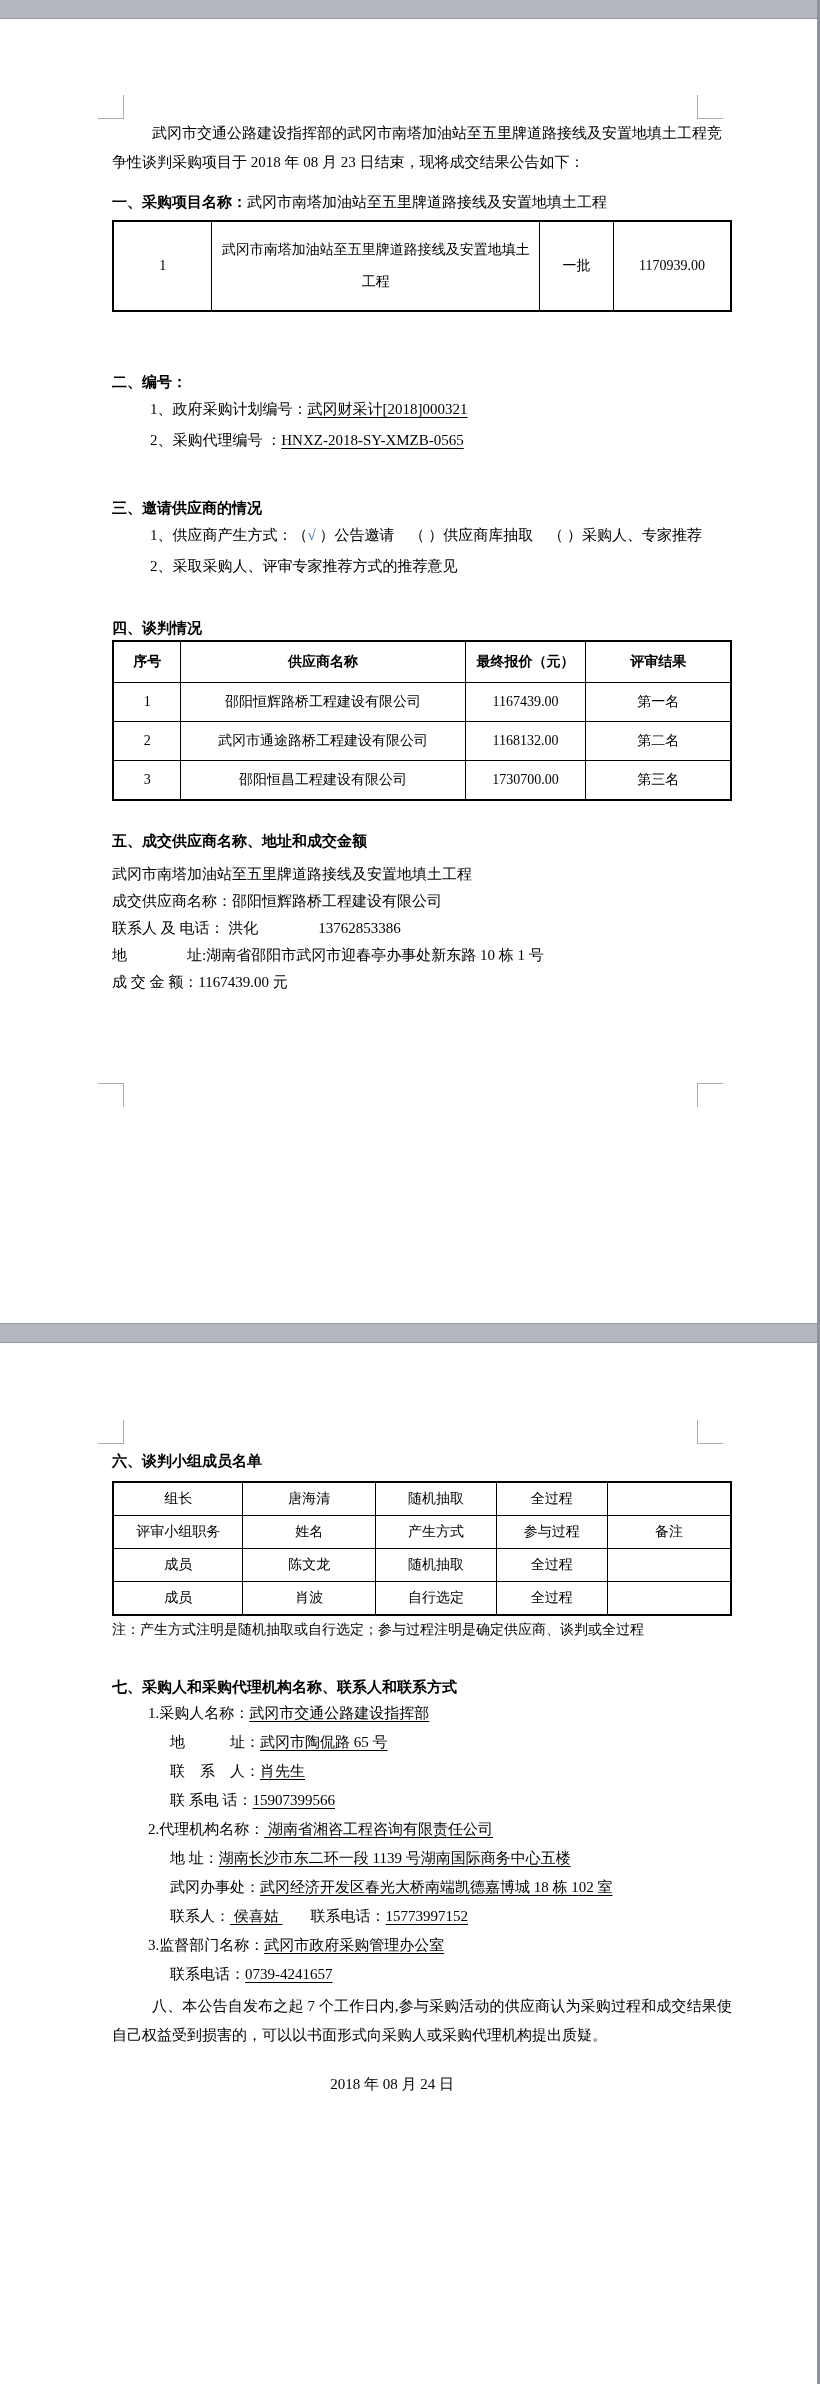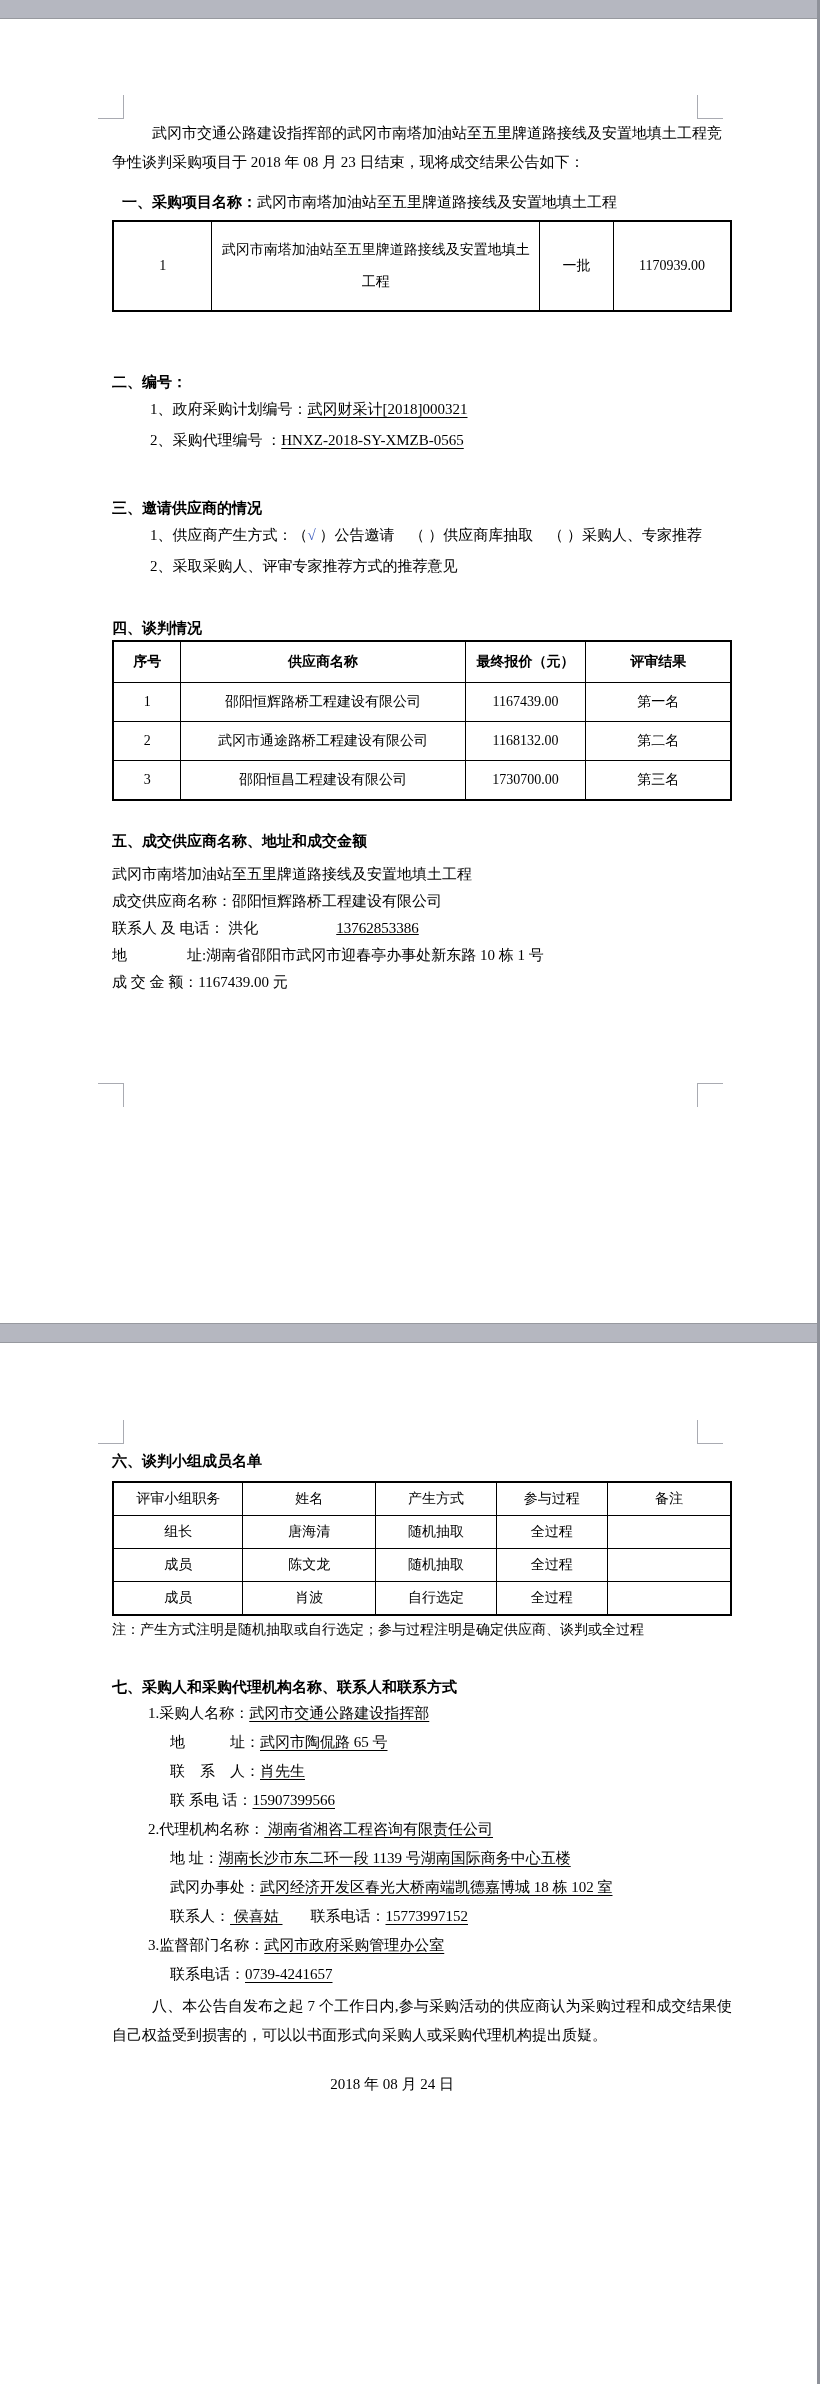--- a/index.html
+++ b/index.html
@@ -19,38 +19,38 @@
   .m-bl{left:98px;border-right-width:1px;border-top-width:1px;}
   .m-br{left:697px;border-left-width:1px;border-top-width:1px;}
   .p1-top{top:76px;} .p1-bot{top:1064px;}
   .p2-top{top:77px;} .p2-bot{top:1062px;}
   .content{padding:100px 88px 0 112px;font-size:15px;}
   .page2 .content{padding-top:106px;}
   p{margin:0;}
   .intro{text-indent:40px;line-height:29px;margin-bottom:10px;}
   .b{font-weight:bold;}
   .u{text-decoration:underline;text-underline-offset:3px;}
-  .h1line{margin:16px 10px 8px;}
+  .h1line{margin:16px 0 8px;}
   .sec-title{font-weight:bold;line-height:24px;}
   .item{padding-left:38px;line-height:31px;}
   .check{color:#4060c0;}
   table{width:620px;border-collapse:collapse;table-layout:fixed;border:2px solid #000;
         text-align:center;font-size:14px;}
   th,td{border:1px solid #000;padding:4px;overflow:hidden;}
   .t1 th{font-weight:bold;padding:16px 4px;}
   .t1 td{padding:12px 6px;line-height:32px;}
   .t2{}
   .t2 th{font-weight:bold;padding:11px 4px;}
   .t2 td{padding:10px 4px;}
   .t3{margin-top:8px;}
   .t3 th{font-weight:normal;padding:7px 4px;}
   .t3 td{padding:7px 4px;}
   .mt60{margin-top:58px;} .mt40{margin-top:40px;} .mt36{margin-top:34px;} .mt30{margin-top:28px;}
   .five-line{line-height:27px;}
-  .gapval{margin-left:78px;text-decoration:underline;}
+  .gapval{margin-left:60px;}
   .note{font-size:14px;line-height:22px;margin-top:3px;}
   .s7line{line-height:29px;padding-left:36px;}
   .s7sub{padding-left:58px;}
   .para8{text-indent:40px;line-height:29px;margin-top:3px;text-align:justify;}
   .dateline{text-align:center;padding-right:60px;line-height:29px;margin-top:20px;font-family:Liberation Serif, serif;}
 </style>
 </head>
 <body>
 
 <div class="canvas">
@@ -150,32 +150,32 @@
       <table class="t3">
         <colgroup>
             <col style="width:21%">
             <col style="width:21.5%">
             <col style="width:19.5%">
             <col style="width:18%">
             <col style="width:20%">
           </colgroup>
         <tbody>
             <tr>
+          <td>组长</td>
+          <td>唐海清</td>
+          <td>随机抽取</td>
+          <td>全过程</td>
+          <td></td>
+        </tr>
+        <tr>
           <th>评审小组职务</th>
           <th>姓名</th>
           <th>产生方式</th>
           <th>参与过程</th>
           <th>备注</th>
-        </tr>
-        <tr>
-          <td>组长</td>
-          <td>唐海清</td>
-          <td>随机抽取</td>
-          <td>全过程</td>
-          <td></td>
         </tr>
         <tr>
           <td>成员</td>
           <td>陈文龙</td>
           <td>随机抽取</td>
           <td>全过程</td>
           <td></td>
         </tr>
         <tr>
           <td>成员</td>

